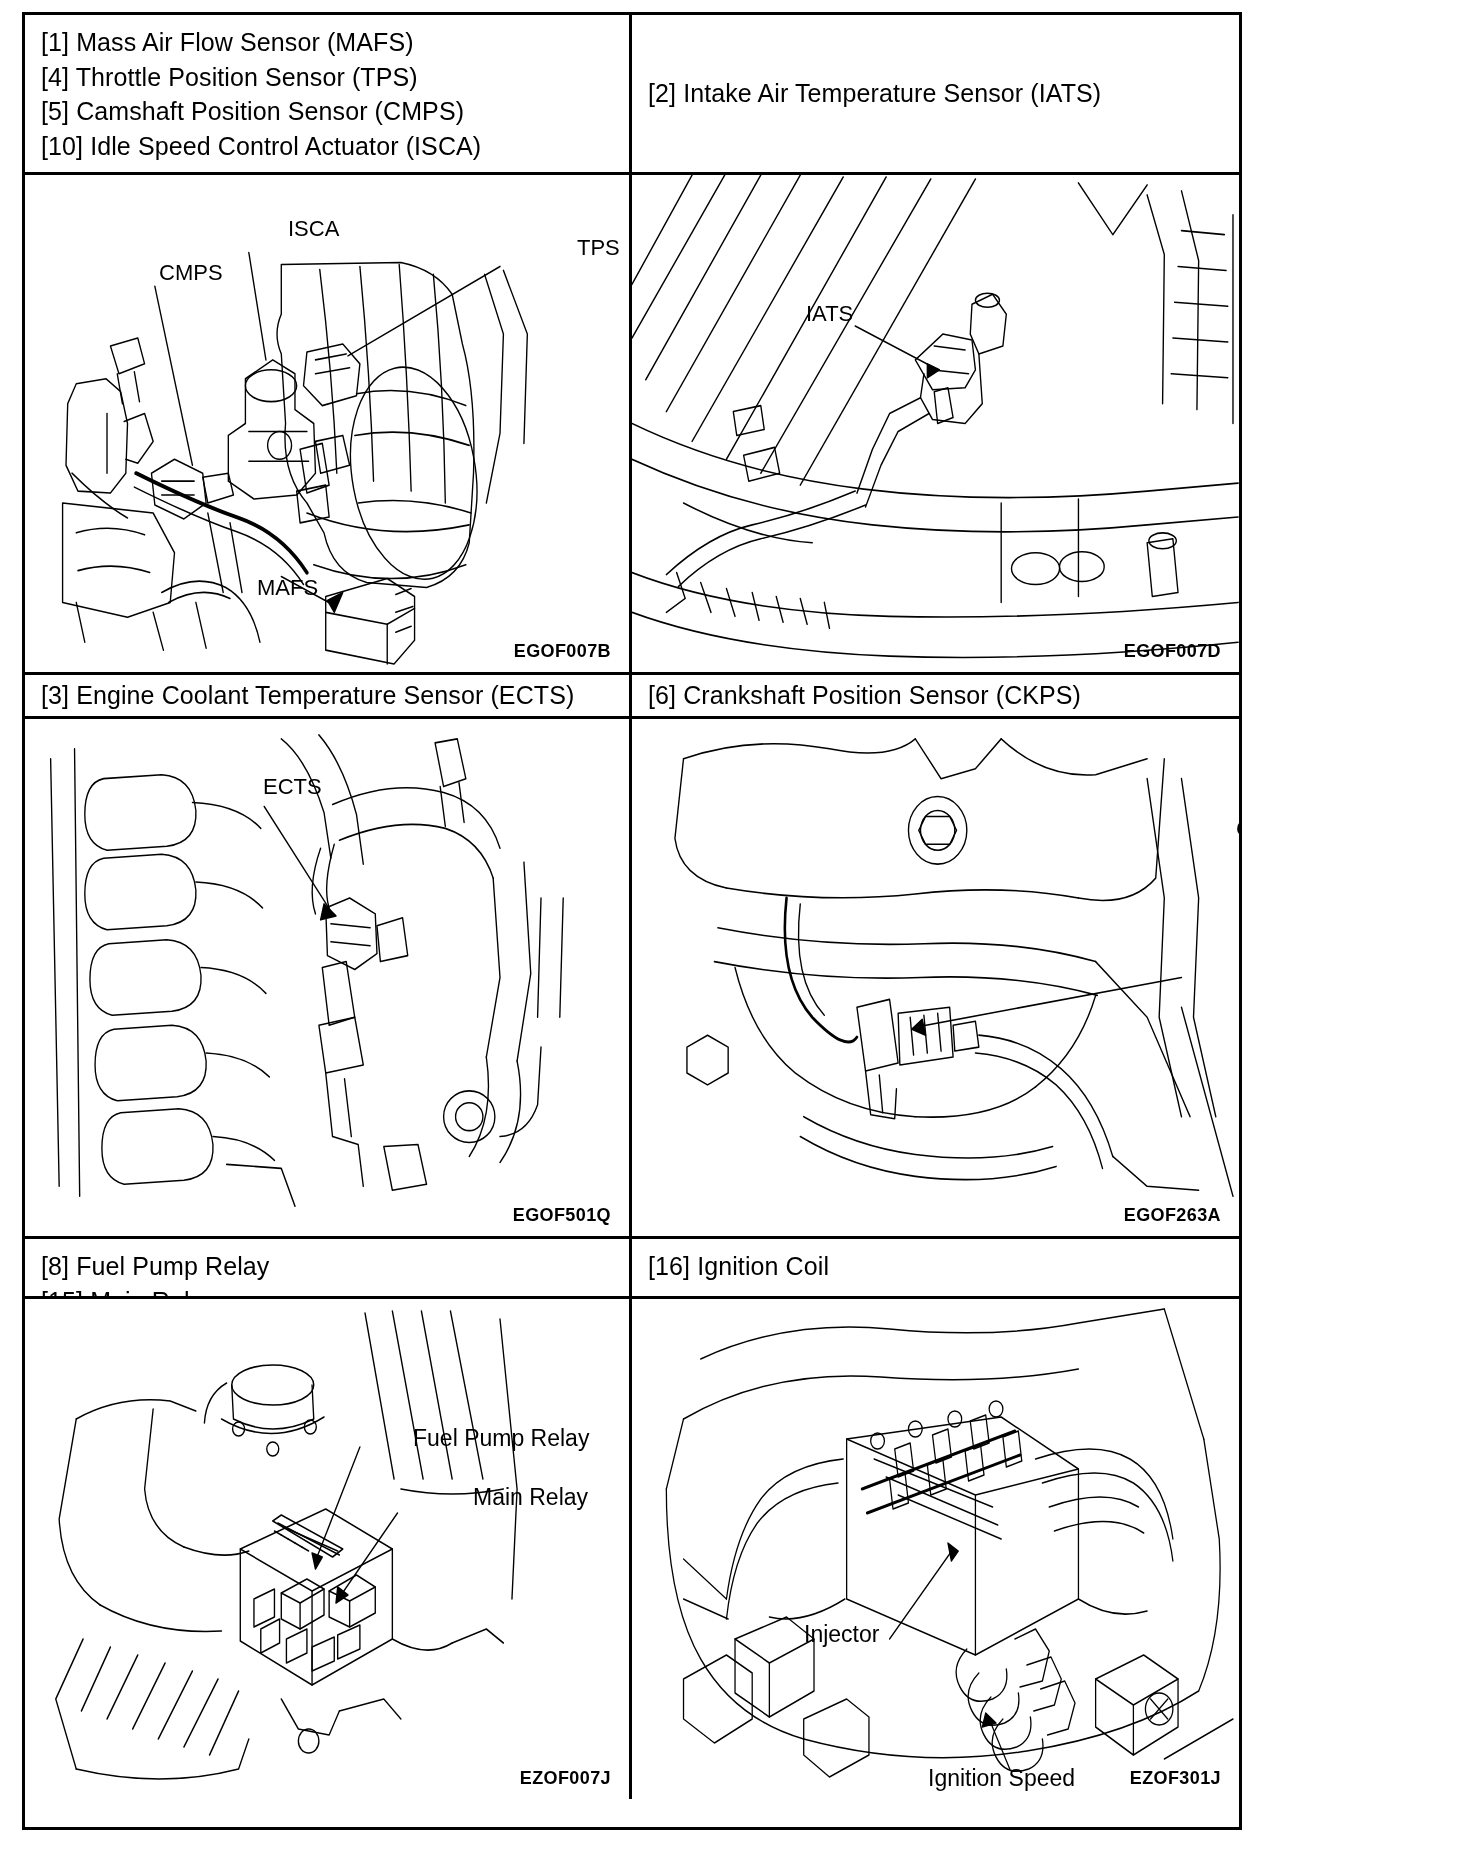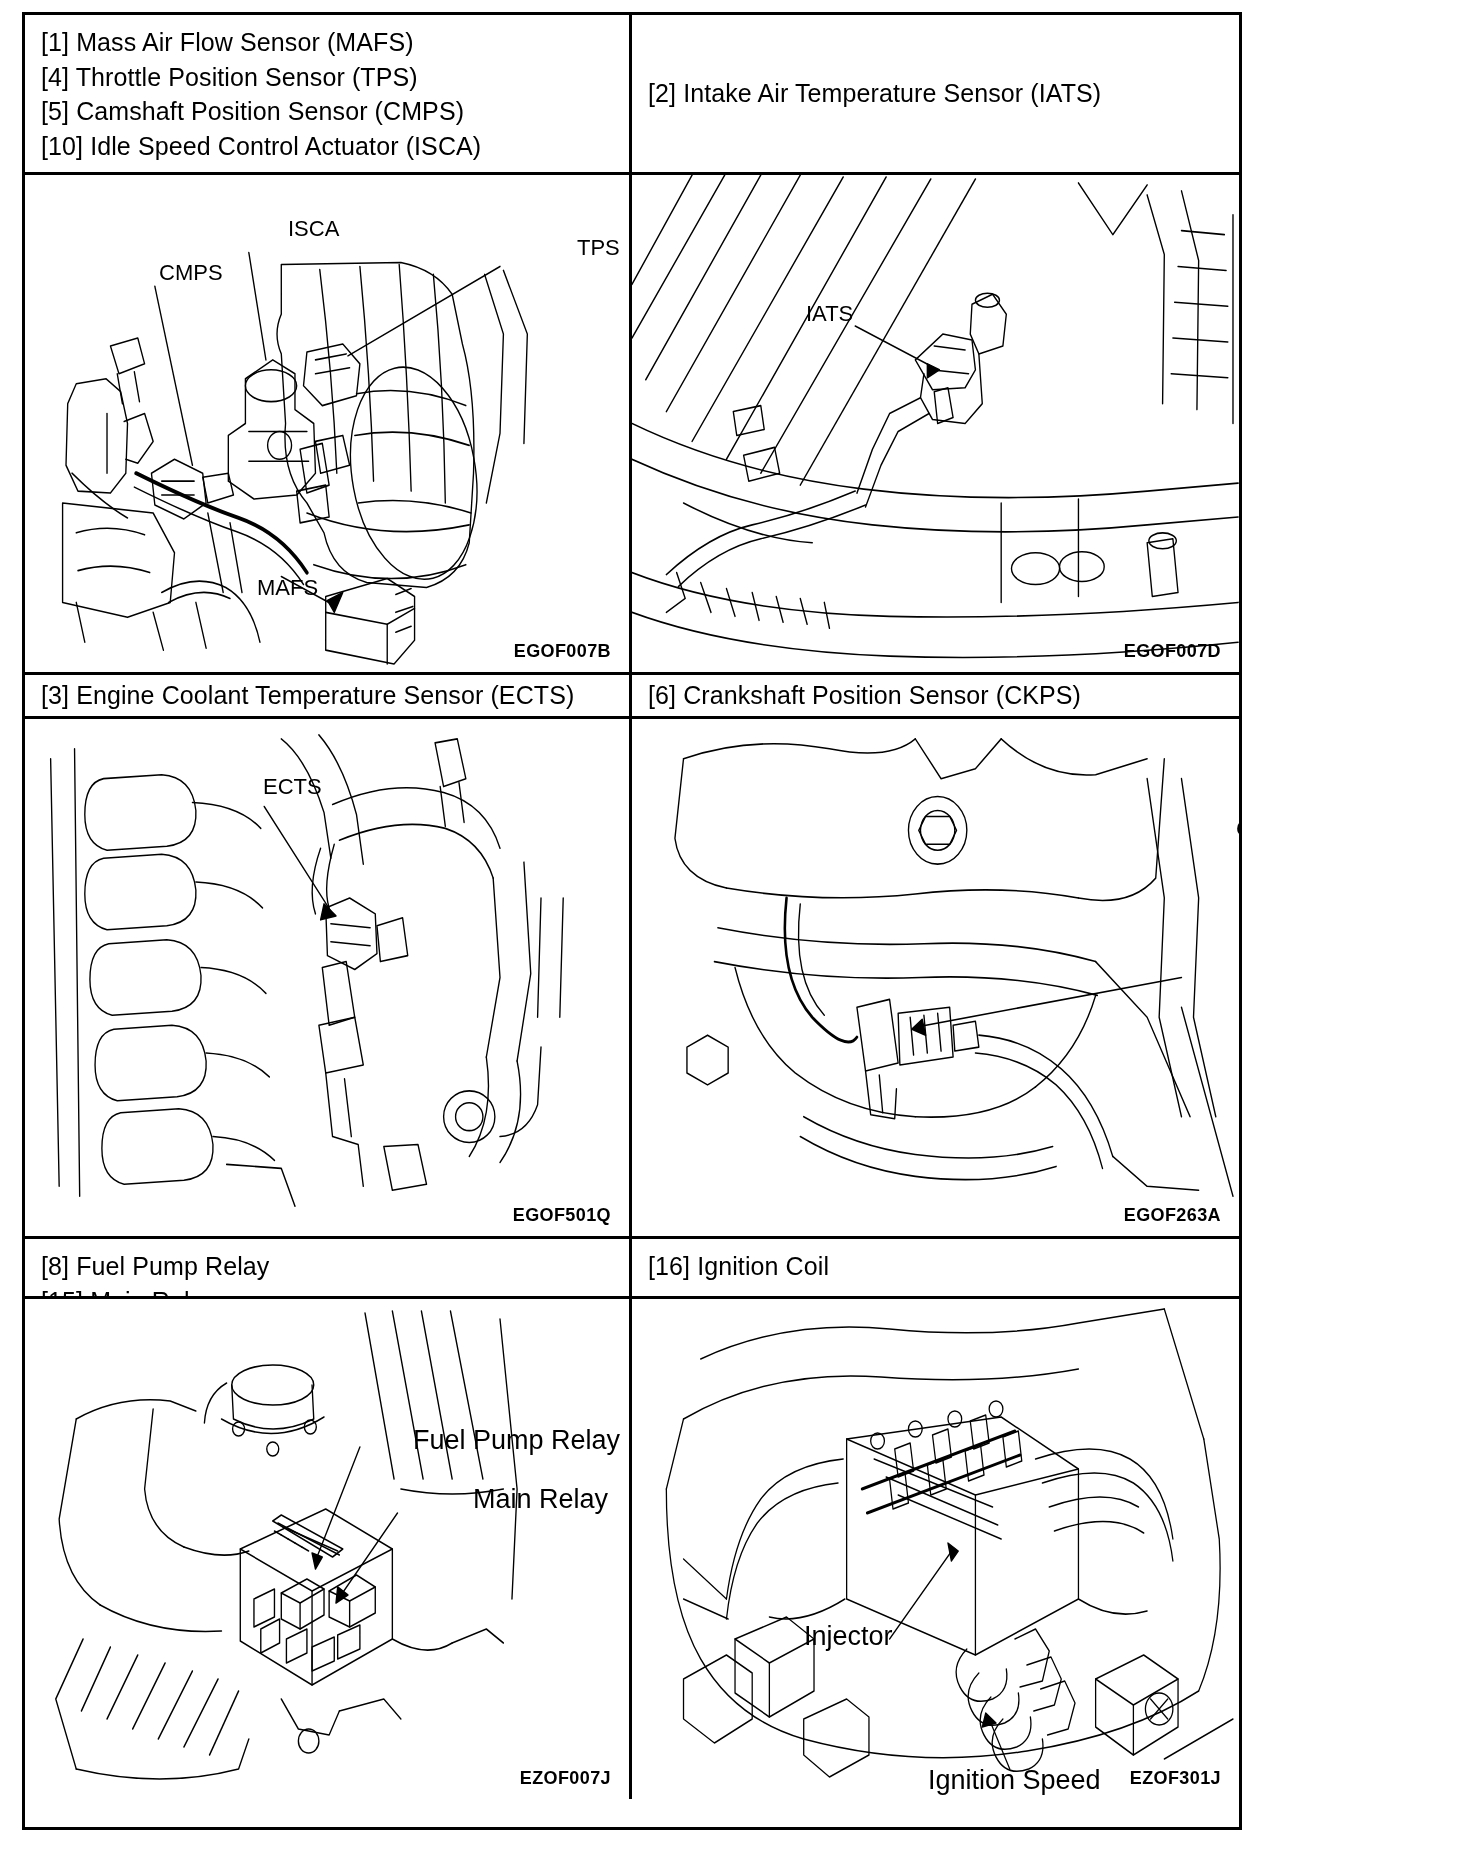--- a/index.html
+++ b/index.html
@@ -74,21 +74,21 @@
     bottom: 10px;
     font-size: 18px;
     font-weight: bold;
     letter-spacing: 0.4px;
   }
   .callout {
     position: absolute;
     font-size: 22px;
     white-space: nowrap;
   }
-  .callout.small { font-size: 27px; }
+  .callout.small { font-size: 23px; }
 </style>
 </head>
 <body>
 
 <div class="page">
   <div class="grid">
 
     <div class="cell border-r border-b">
       <div class="head">
         <div class="line">[1] Mass Air Flow Sensor (MAFS)</div>

